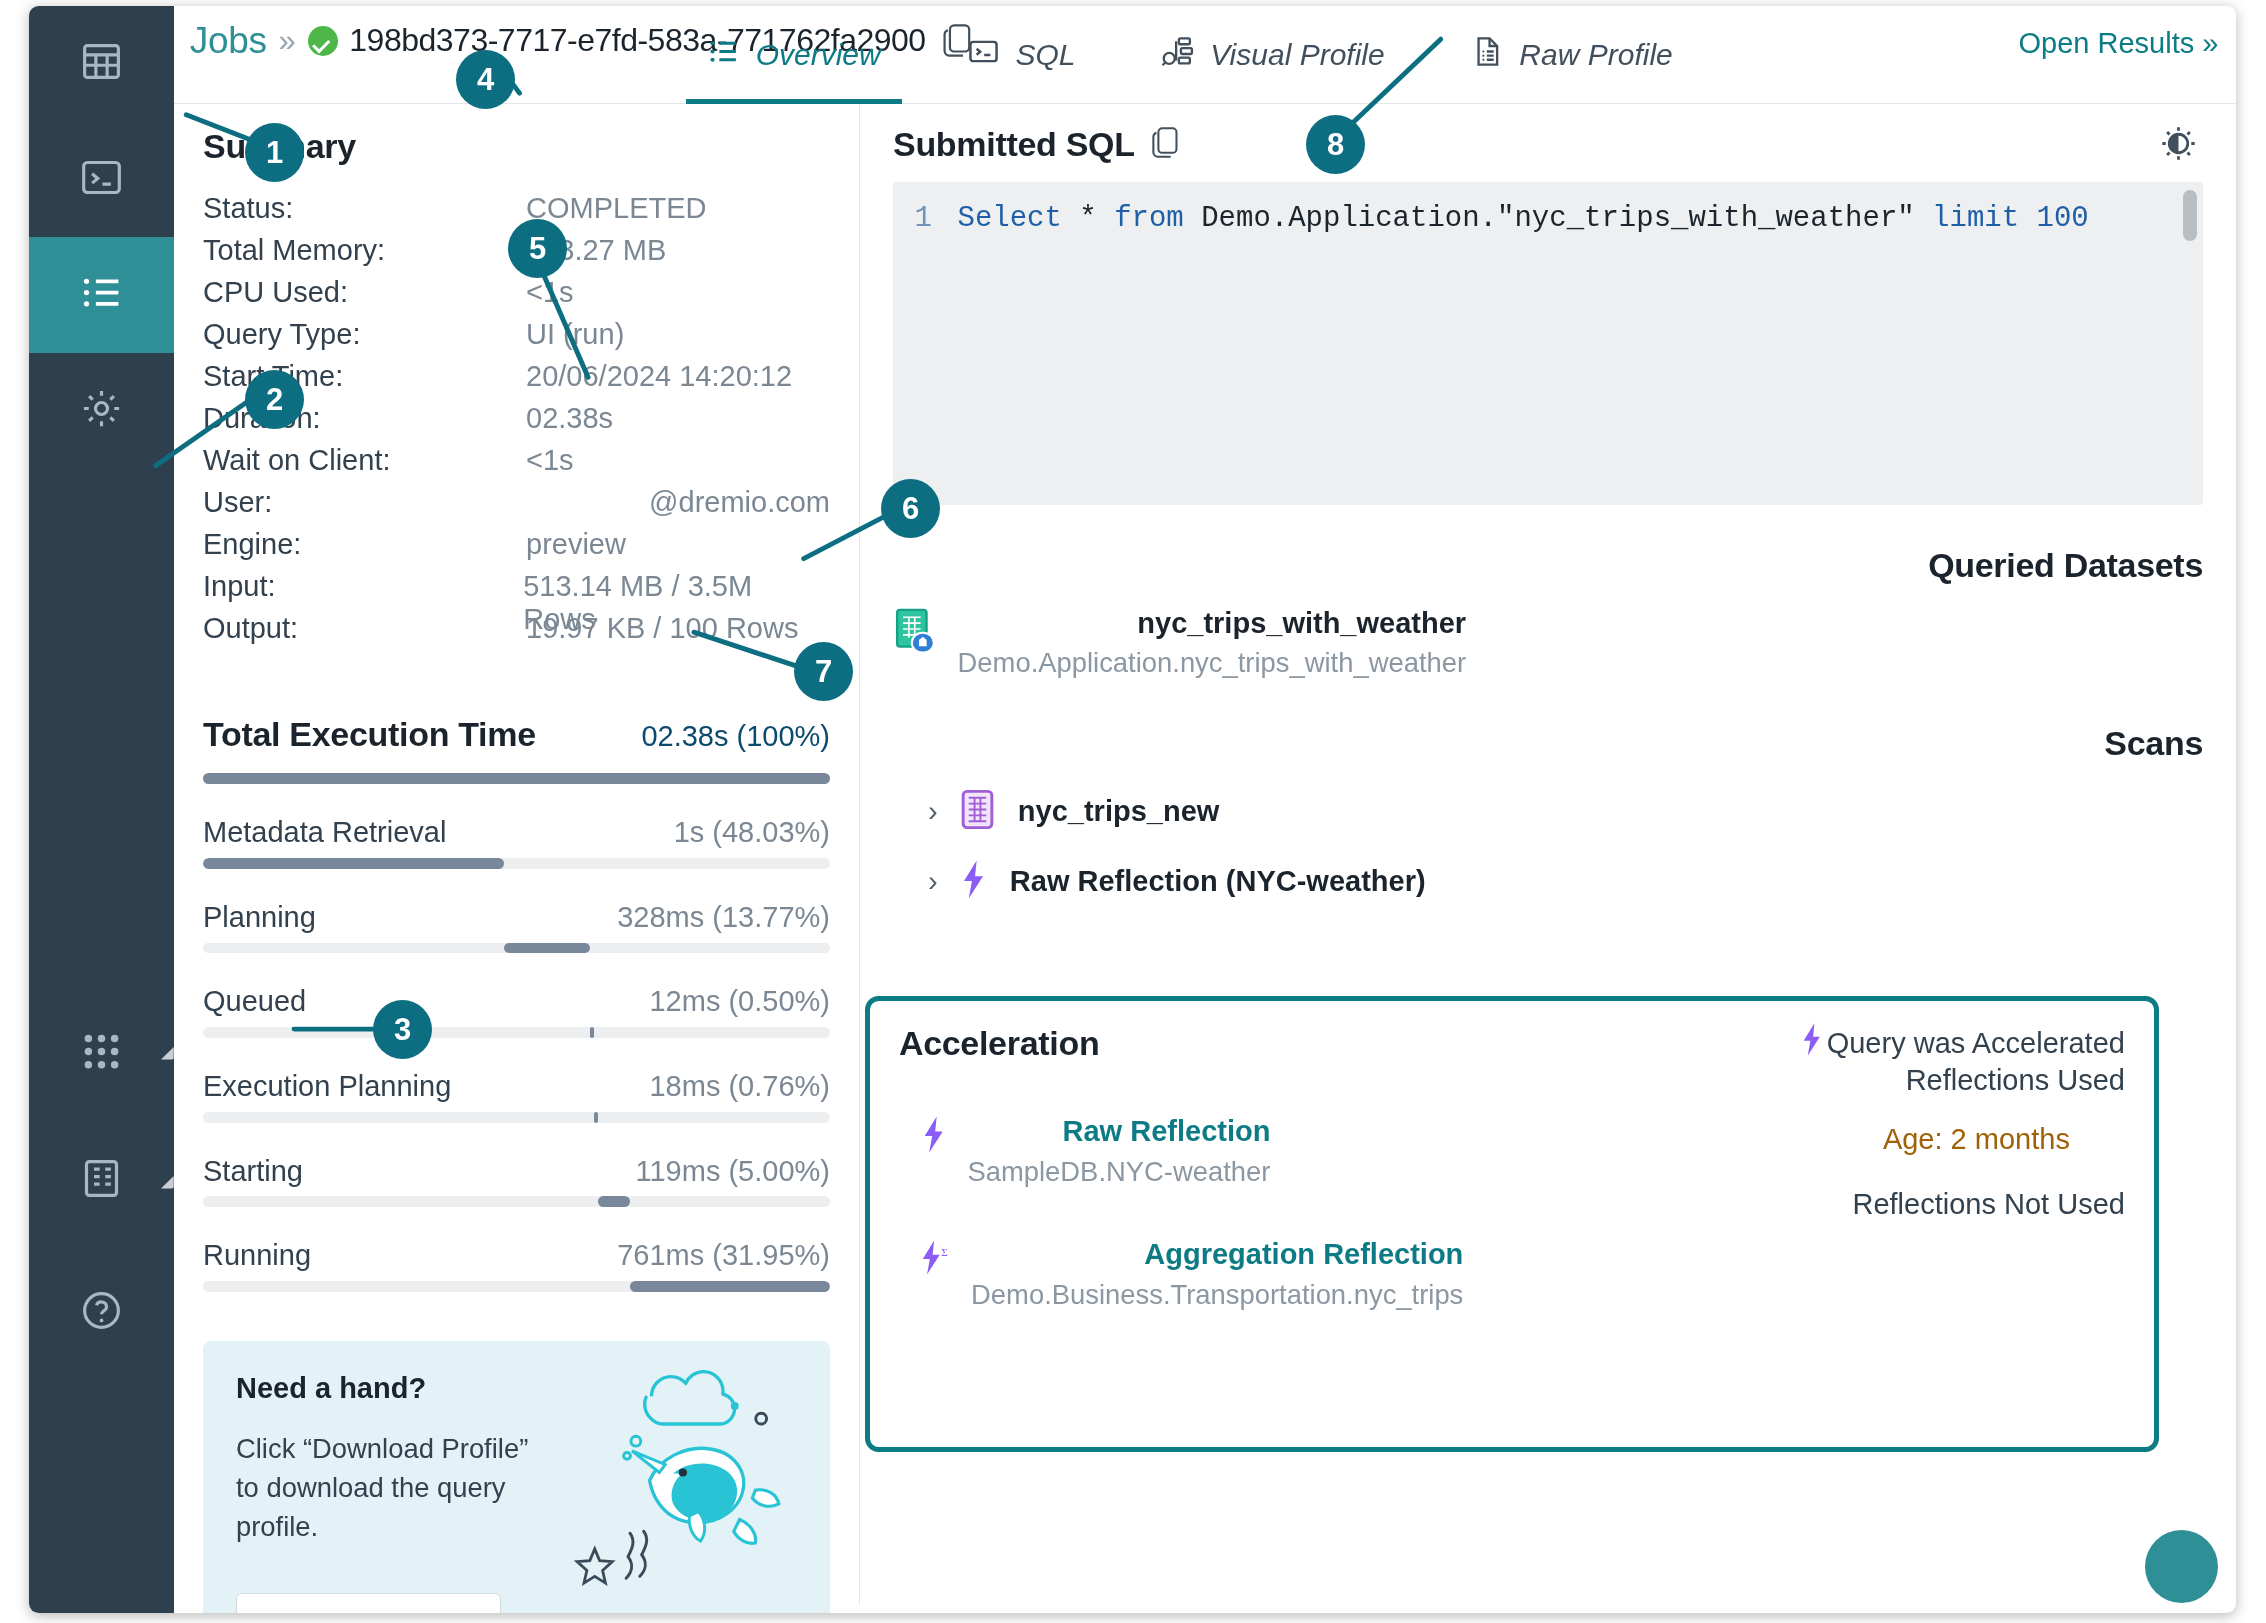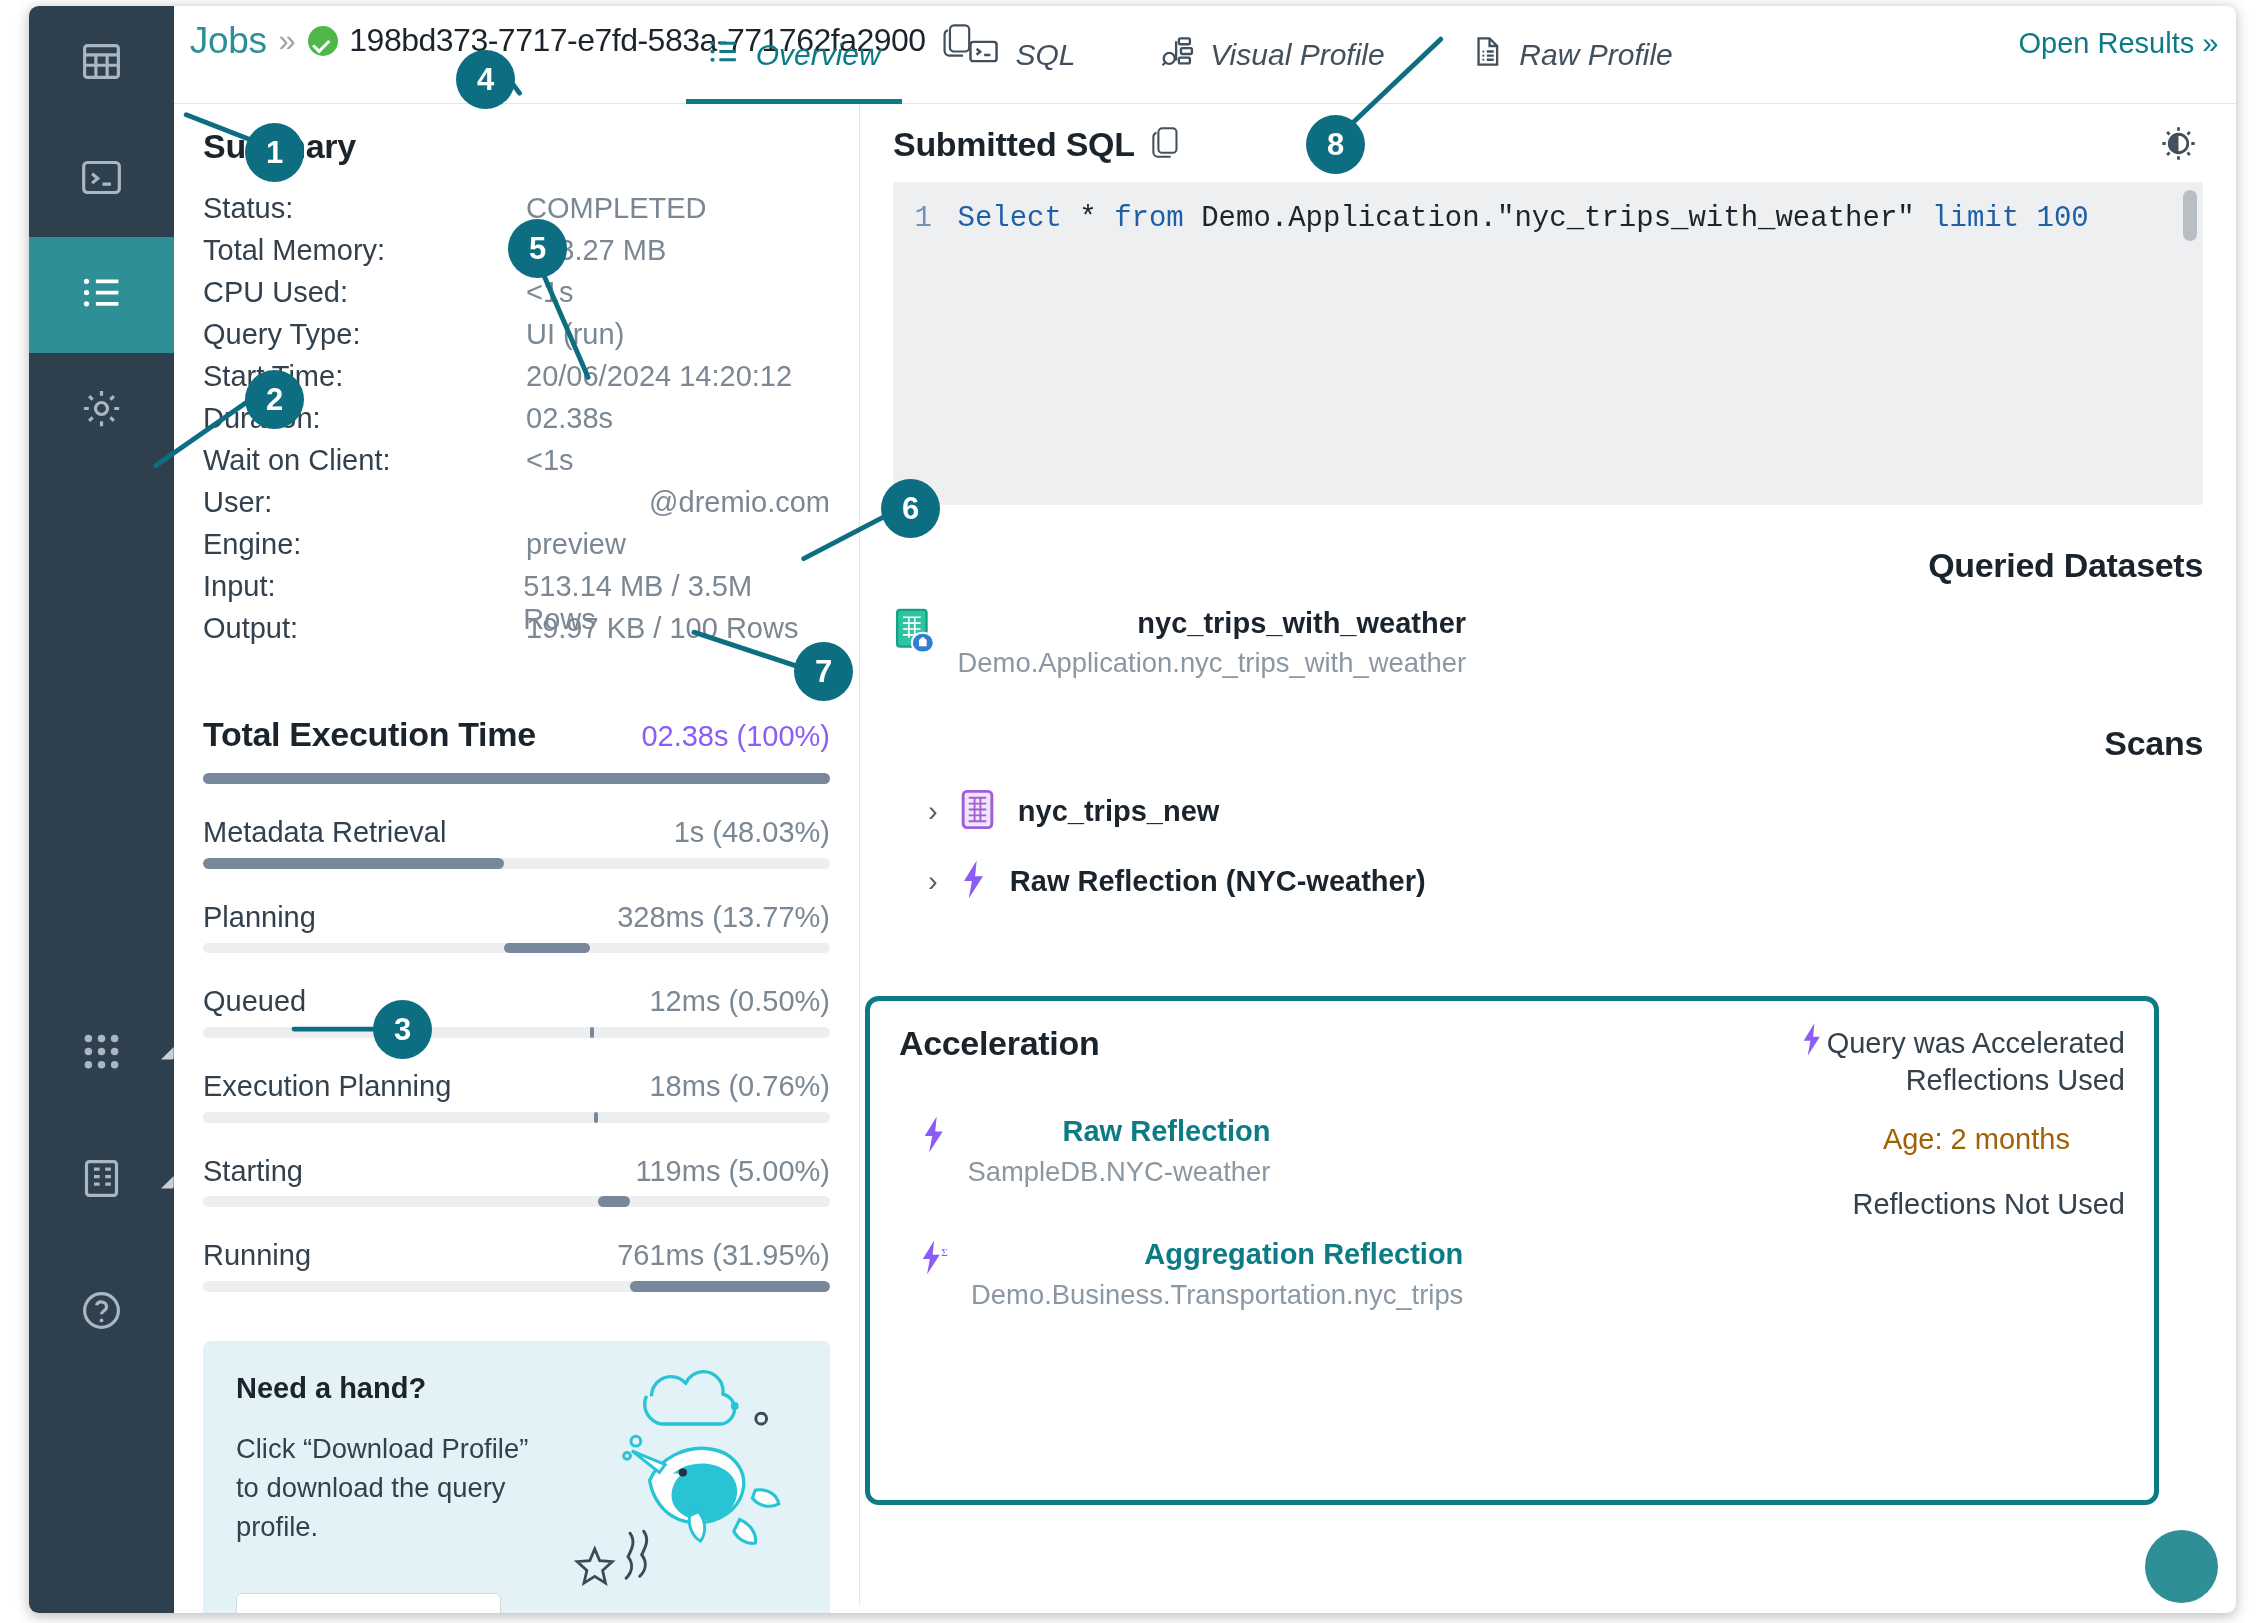--- a/index.html
+++ b/index.html
@@ -106,21 +106,21 @@
     display: flex; height: 42px; align-items: baseline;
   }
   .sum-key { width: 323px; font-size: 29px; color: #32414d; }
   .sum-val { font-size: 29px; color: #7b8894; }
   .sum-val.right { width: 333px; text-align: right; }
 
   #exec-head {
     display: flex; justify-content: space-between; align-items: baseline;
     margin-top: 61px;
   }
-  #exec-total { font-size: 29px; color: #8b5cf6; }
+  #exec-total { font-size: 29px; color: #0c4a6e; }
   #total-bar {
     margin-top: 19.6px; height: 10.8px; border-radius: 5.9px;
     background: #79879a;
   }
   .phase { margin-top: 32px; }
   .phase-line {
     display: flex; justify-content: space-between; align-items: baseline;
   }
   .phase-name { font-size: 29px; color: #32414d; }
   .phase-val { font-size: 29px; color: #7b8894; }
@@ -189,21 +189,21 @@
   #scans-title { margin-top: 45px; }
   .scan-row {
     display: flex; align-items: center; gap: 21.6px;
     margin-top: 25.5px; padding-left: 35px;
   }
   .chev { font-size: 29px; color: #55626d; }
   .scan-name { font-size: 29px; font-weight: bold; color: #1b242c; }
 
   
   #accel {
-    position: absolute; left: 4.9px; top: 892px; width: 1294px; height: 509px;
+    position: absolute; left: 4.9px; top: 892px; width: 1294px; height: 456px;
     border: 5.9px solid #0d7b85; border-radius: 13.7px;
     background: #ffffff; padding: 21.6px 29px;
   }
   #accel-head {
     display: flex; justify-content: space-between; align-items: center;
   }
   #accel-badge {
     display: flex; align-items: center; gap: 2px;
     font-size: 29px; color: #32414d;
   }

